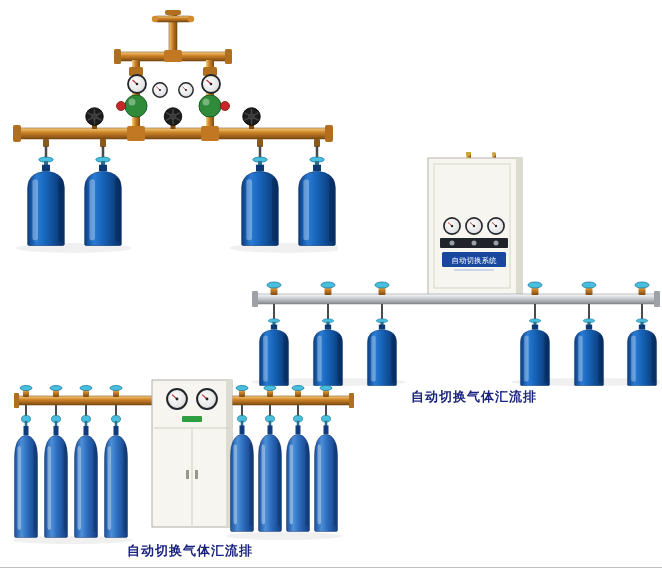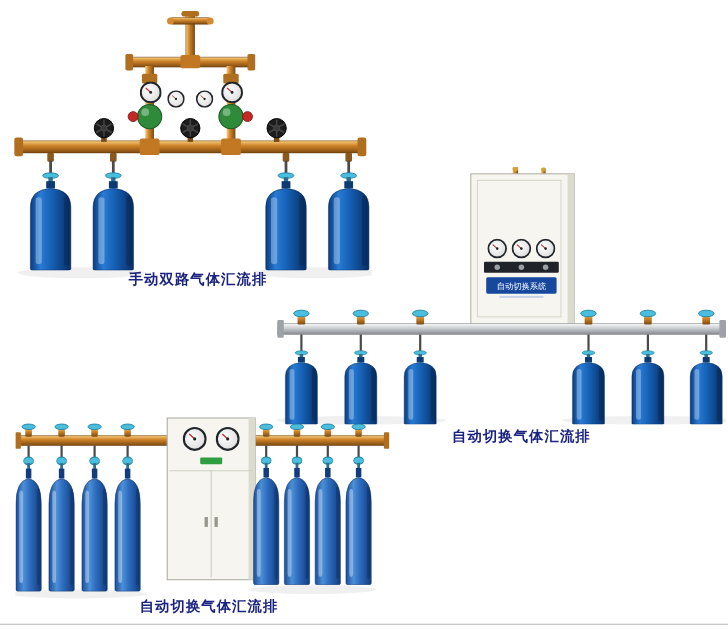--- a/index.html
+++ b/index.html
@@ -165,21 +165,20 @@
       <g>
         <ellipse cx="66" cy="238" rx="58" ry="5" fill="#000" opacity="0.06"></ellipse>
         <ellipse cx="280" cy="238" rx="58" ry="5" fill="#000" opacity="0.06"></ellipse>
         <use href="#sym-cyl" x="14" y="146" width="48" height="90"></use>
         <use href="#sym-cyl" x="71" y="146" width="48" height="90"></use>
         <use href="#sym-cyl" x="228" y="146" width="48" height="90"></use>
         <use href="#sym-cyl" x="285" y="146" width="48" height="90"></use>
       </g>
     </svg>
   </div>
-  <div class="caption" style="left:55px; top:245px;">手动双路气体汇流排</div>
 
   <div class="figure" style="left:252px; top:152px;">
     <svg width="408" height="250" viewBox="0 0 408 250">
 
       <g>
         <rect x="214" y="0" width="5" height="8" fill="url(#brassV)"></rect>
         <rect x="240" y="1" width="4" height="7" fill="url(#brassV)"></rect>
         <circle cx="216.5" cy="1.5" r="2.5" fill="#d2a23a"></circle>
         <circle cx="242" cy="2" r="2" fill="#d2a23a"></circle>
         <rect x="176" y="6" width="94" height="137" fill="#f6f5ef" stroke="#b5b4aa" stroke-width="1"></rect>

